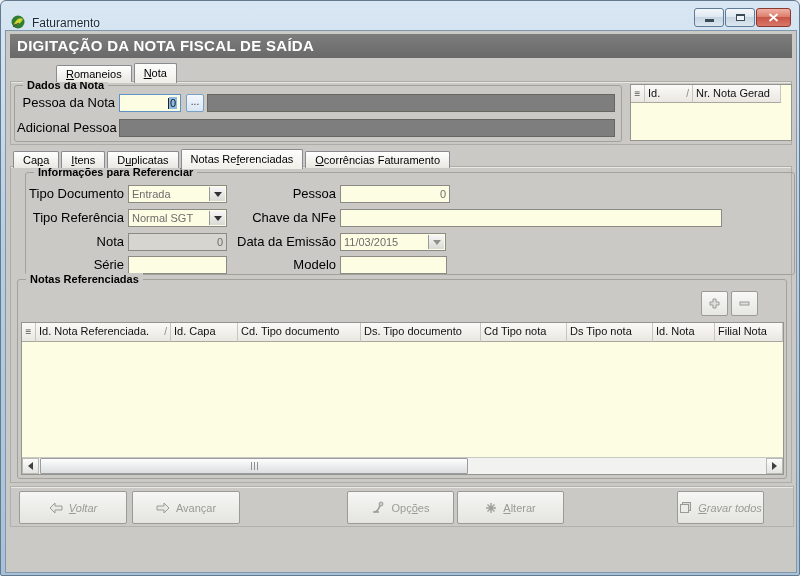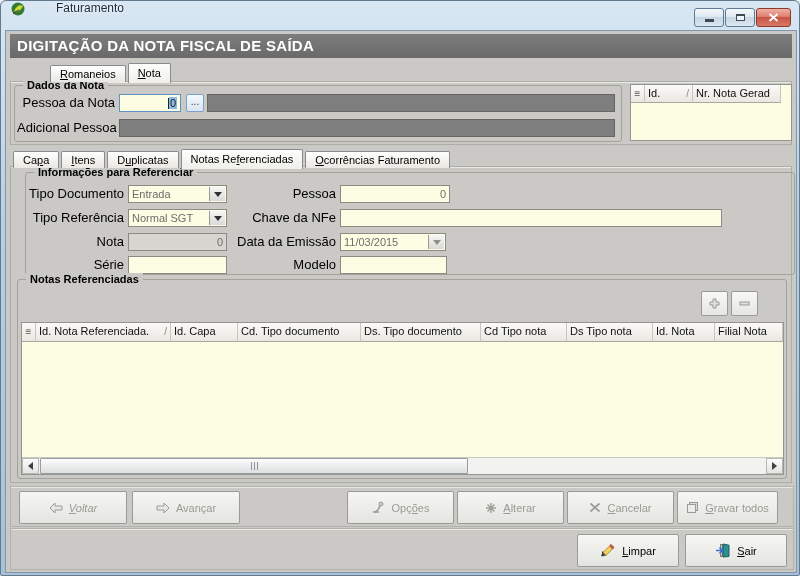--- a/index.html
+++ b/index.html
@@ -3,42 +3,42 @@
 <meta charset="utf-8">
 <style>
   * { margin:0; padding:0; box-sizing:border-box; }
   html,body { width:800px; height:576px; font-family:"Liberation Sans", sans-serif; }
   body { background:#e9eef3; }
 
   
   .window { position:relative; width:800px; height:576px;
     background:linear-gradient(#d9e7f4,#b9cee2 40%,#a9c1d8);
     border:1px solid #63798e; border-radius:6px 6px 2px 2px; overflow:hidden; }
-  .titlebar { position:absolute; left:0; top:0; right:0; height:29px; display:flex; align-items:flex-start; padding-left:9px;gap:24px; }
+  .titlebar { position:absolute; left:0; top:0; right:0; height:29px; display:flex; align-items:flex-end; padding-left:9px; }
   .app-icon { width:16px; height:16px; margin-right:6px; }
   .title-text { font-size:12px; color:#1c2a38; text-shadow:0 0 3px #fff; }
   .win-controls { position:absolute; right:8px; top:7px; display:flex; gap:1px; }
   .wbtn { width:30px; height:19px; border:1px solid #5e7a94; border-radius:3px;
     background:linear-gradient(#f4f8fb,#dfe8f0 45%,#c6d5e2 46%,#dce7f0);
     display:flex; align-items:center; justify-content:center; cursor:pointer; }
   .wbtn.close { width:35px; background:linear-gradient(#f0b0a4,#dd7f6f 45%,#c65243 46%,#d8796a); border-color:#8c3a2e; }
   .glyph-min { width:9px; height:3px; background:#3c4a56; margin-top:6px; }
   .glyph-max { width:9px; height:7px; border:1px solid #3c4a56; border-top-width:2px; background:#eef4f9; }
 
   
   .client { position:absolute; left:4px; top:29px; width:792px; height:543px;
     background:#cac9c5; border:1px solid #7e97ad; }
 
   .header-bar { position:absolute; left:4px; top:3px; width:782px; height:24px;
     background:linear-gradient(#7d7d7d,#696969); color:#fff; font-weight:bold;
     font-size:15px; line-height:24px; padding-left:7px; letter-spacing:0.3px; }
 
   
   .tabs { position:absolute; display:flex; gap:2px; align-items:flex-end; height:20px; z-index:3; }
-  .tabs1 { left:0; top:31px;padding-left:44px; }
+  .tabs1 { left:6px; top:31px;padding-left:44px; }
   .tabs2 { left:7px; top:117px; }
   .tab { height:17px; line-height:16px; padding:0 9px; font-size:11px; color:#000;
     background:linear-gradient(#ffffff,#e9e7e1); border:1px solid #8a8b90; border-bottom:none;
     border-radius:2px 2px 0 0; cursor:pointer; white-space:nowrap; }
   .tab.active { height:20px; line-height:19px; margin-bottom:-1px; background:linear-gradient(#fdfdfc,#f0efe9); }
 
   .tabpage1 { position:absolute; left:4px; top:50px; width:782px; height:64px; border:1px solid #adada7;
     box-shadow:inset 0 1px 0 #e9e9e4; }
   .panel2 { position:absolute; left:4px; top:135px; width:782px; height:317px; border:1px solid #adada7;
     box-shadow:inset 0 1px 0 #e9e9e4; }
@@ -281,49 +281,24 @@
           <path d="M1 11 h6" stroke="#9b9b95" stroke-width="1.5"></path>
         </svg>
         <span>Opç<u>õ</u>es</span>
       </div>
       <div class="btn disabled" style="left:446px; width:107px;">
         <svg width="12" height="12" viewBox="0 0 12 12">
           <path d="M6 1 V11 M1 6 H11 M2.5 2.5 L9.5 9.5 M9.5 2.5 L2.5 9.5" stroke="#a0a09a" stroke-width="1.4"></path>
         </svg>
         <span><u>A</u>lterar</span>
       </div>
-      <div class="btn disabled" style="left:556px; width:107px;">
-        <svg width="12" height="11" viewBox="0 0 12 11">
-          <path d="M1.5 1.5 L10.5 9.5 M10.5 1.5 L1.5 9.5" stroke="#9b9b95" stroke-width="1.7"></path>
-        </svg>
-        <span><u>C</u>ancelar</span>
-      </div>
-      <div class="btn disabled" style="left:666px; width:101px;">
+      <div class="btn disabled" style="left:666px; width:87px;font-style:italic;">
         <svg width="13" height="13" viewBox="0 0 13 13">
           <rect x="3.5" y="1.5" width="8" height="8" fill="#dedeD9" stroke="#9b9b95"></rect>
           <rect x="1.5" y="3.5" width="8" height="8" fill="#ecece8" stroke="#9b9b95"></rect>
         </svg>
         <span><u>G</u>ravar todos</span>
       </div>
     </div>
 
-    <div class="panelbar footer-panel">
-      <div class="btn" style="left:566px; width:102px;">
-        <svg width="16" height="15" viewBox="0 0 16 15">
-          <path d="M11 1.5 L14 4.5 L12.4 6.1 L9.4 3.1 Z" fill="#d8574a" stroke="#8c2e24" stroke-width="0.8"></path>
-          <path d="M9.4 3.1 L12.4 6.1 L6 12.5 L3 9.5 Z" fill="#f0d060" stroke="#a08020" stroke-width="0.8"></path>
-          <path d="M3 9.5 L6 12.5 L2 13.5 Z" fill="#4a4a4a"></path>
-          <path d="M1.5 13 Q3.5 11 2.5 8.5" stroke="#222" stroke-width="1.1" fill="none"></path>
-        </svg>
-        <span><u>L</u>impar</span>
-      </div>
-      <div class="btn" style="left:674px; width:102px;">
-        <svg width="16" height="15" viewBox="0 0 16 15">
-          <rect x="5.5" y="1.5" width="2" height="12" fill="#c9c9c4" stroke="#7f7f7a"></rect>
-          <path d="M8 1 L14 2.2 V13.5 L8 14 Z" fill="#2e8f8f" stroke="#1d5f5f"></path>
-          <path d="M1 7.5 H7 M4.5 4.5 L7.5 7.5 L4.5 10.5" stroke="#3a6fd8" stroke-width="1.6" fill="none"></path>
-        </svg>
-        <span><u>S</u>air</span>
-      </div>
-    </div>
 
   </div>
 </div>
 
 </body></html>

